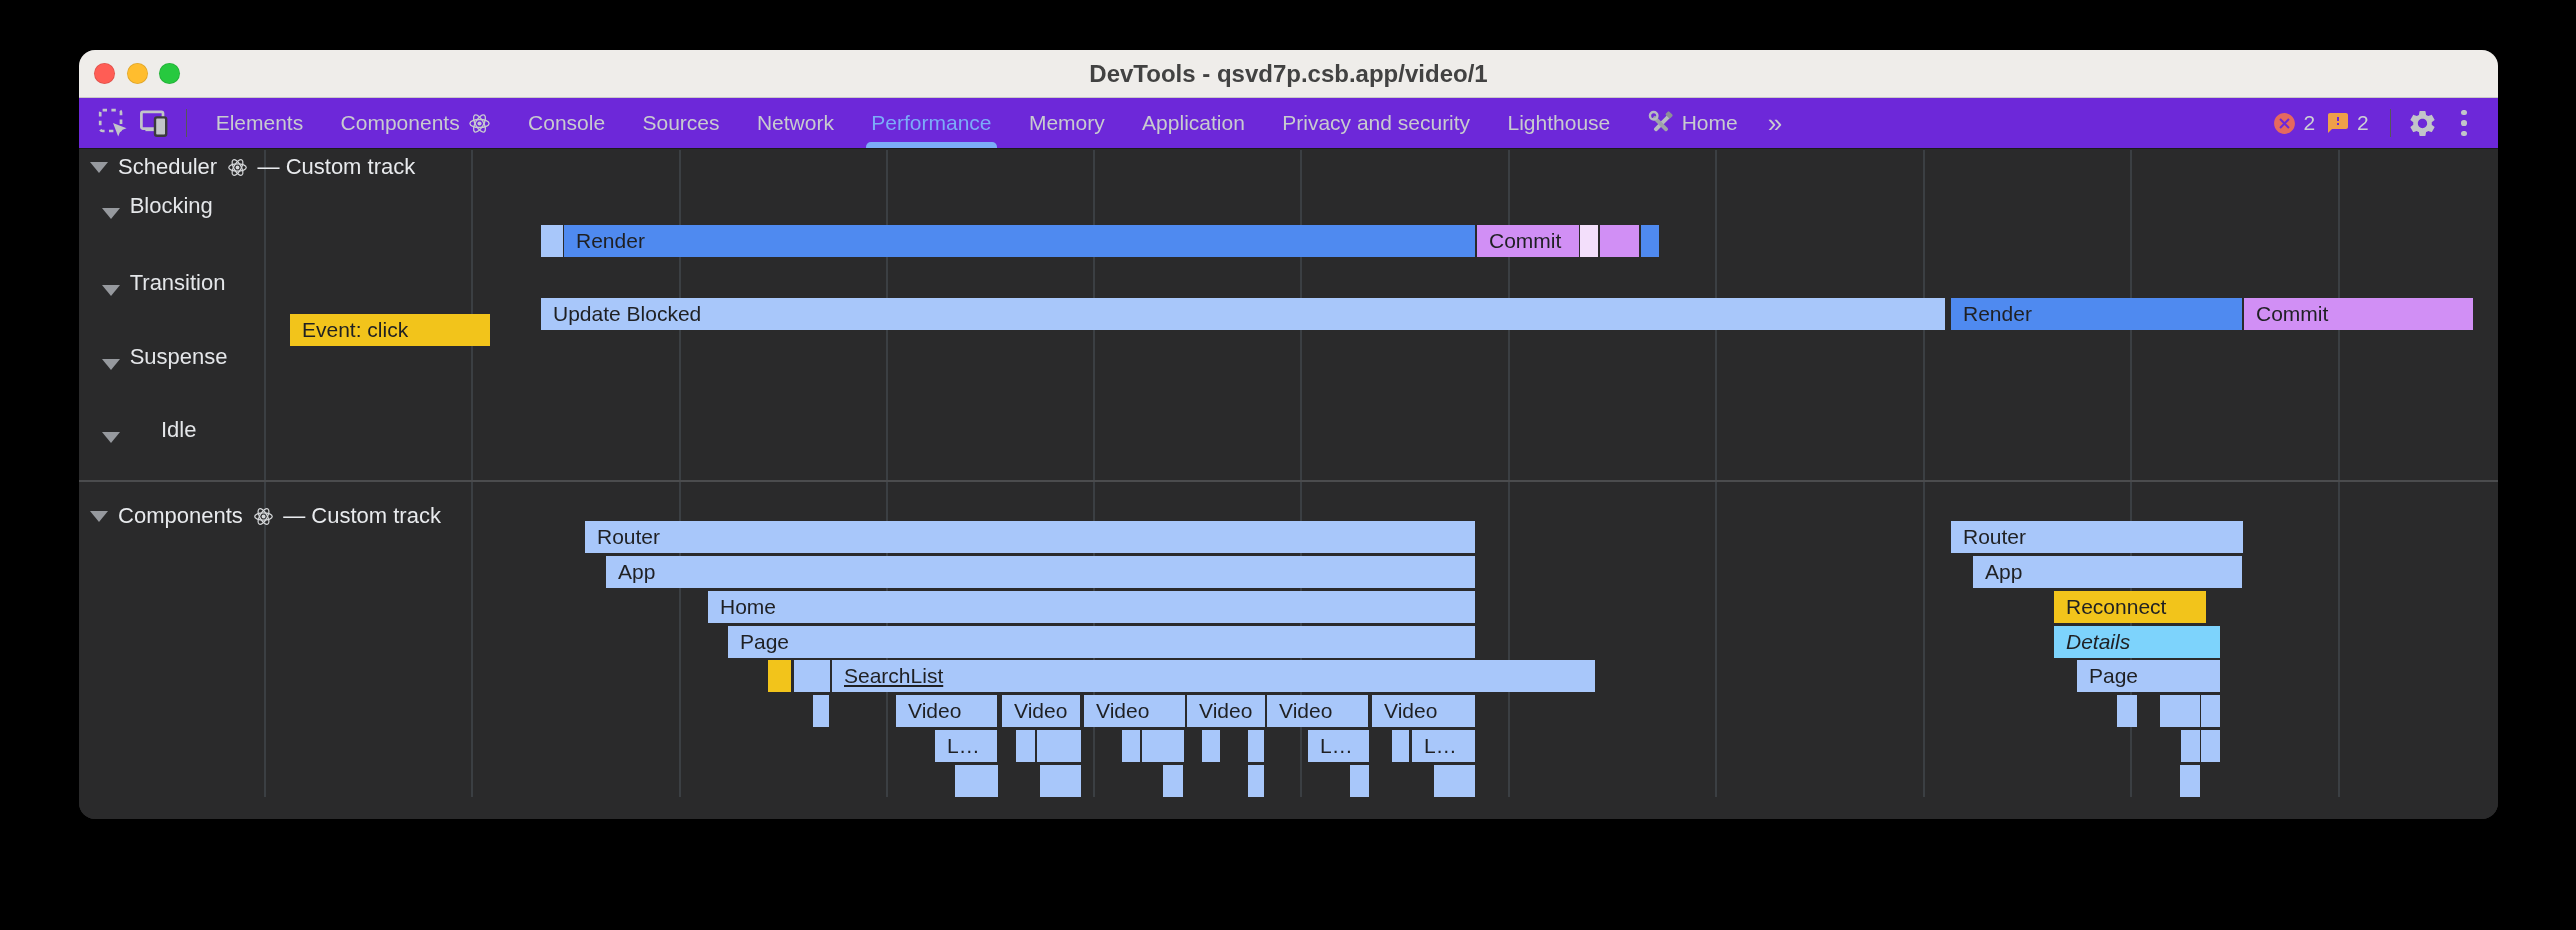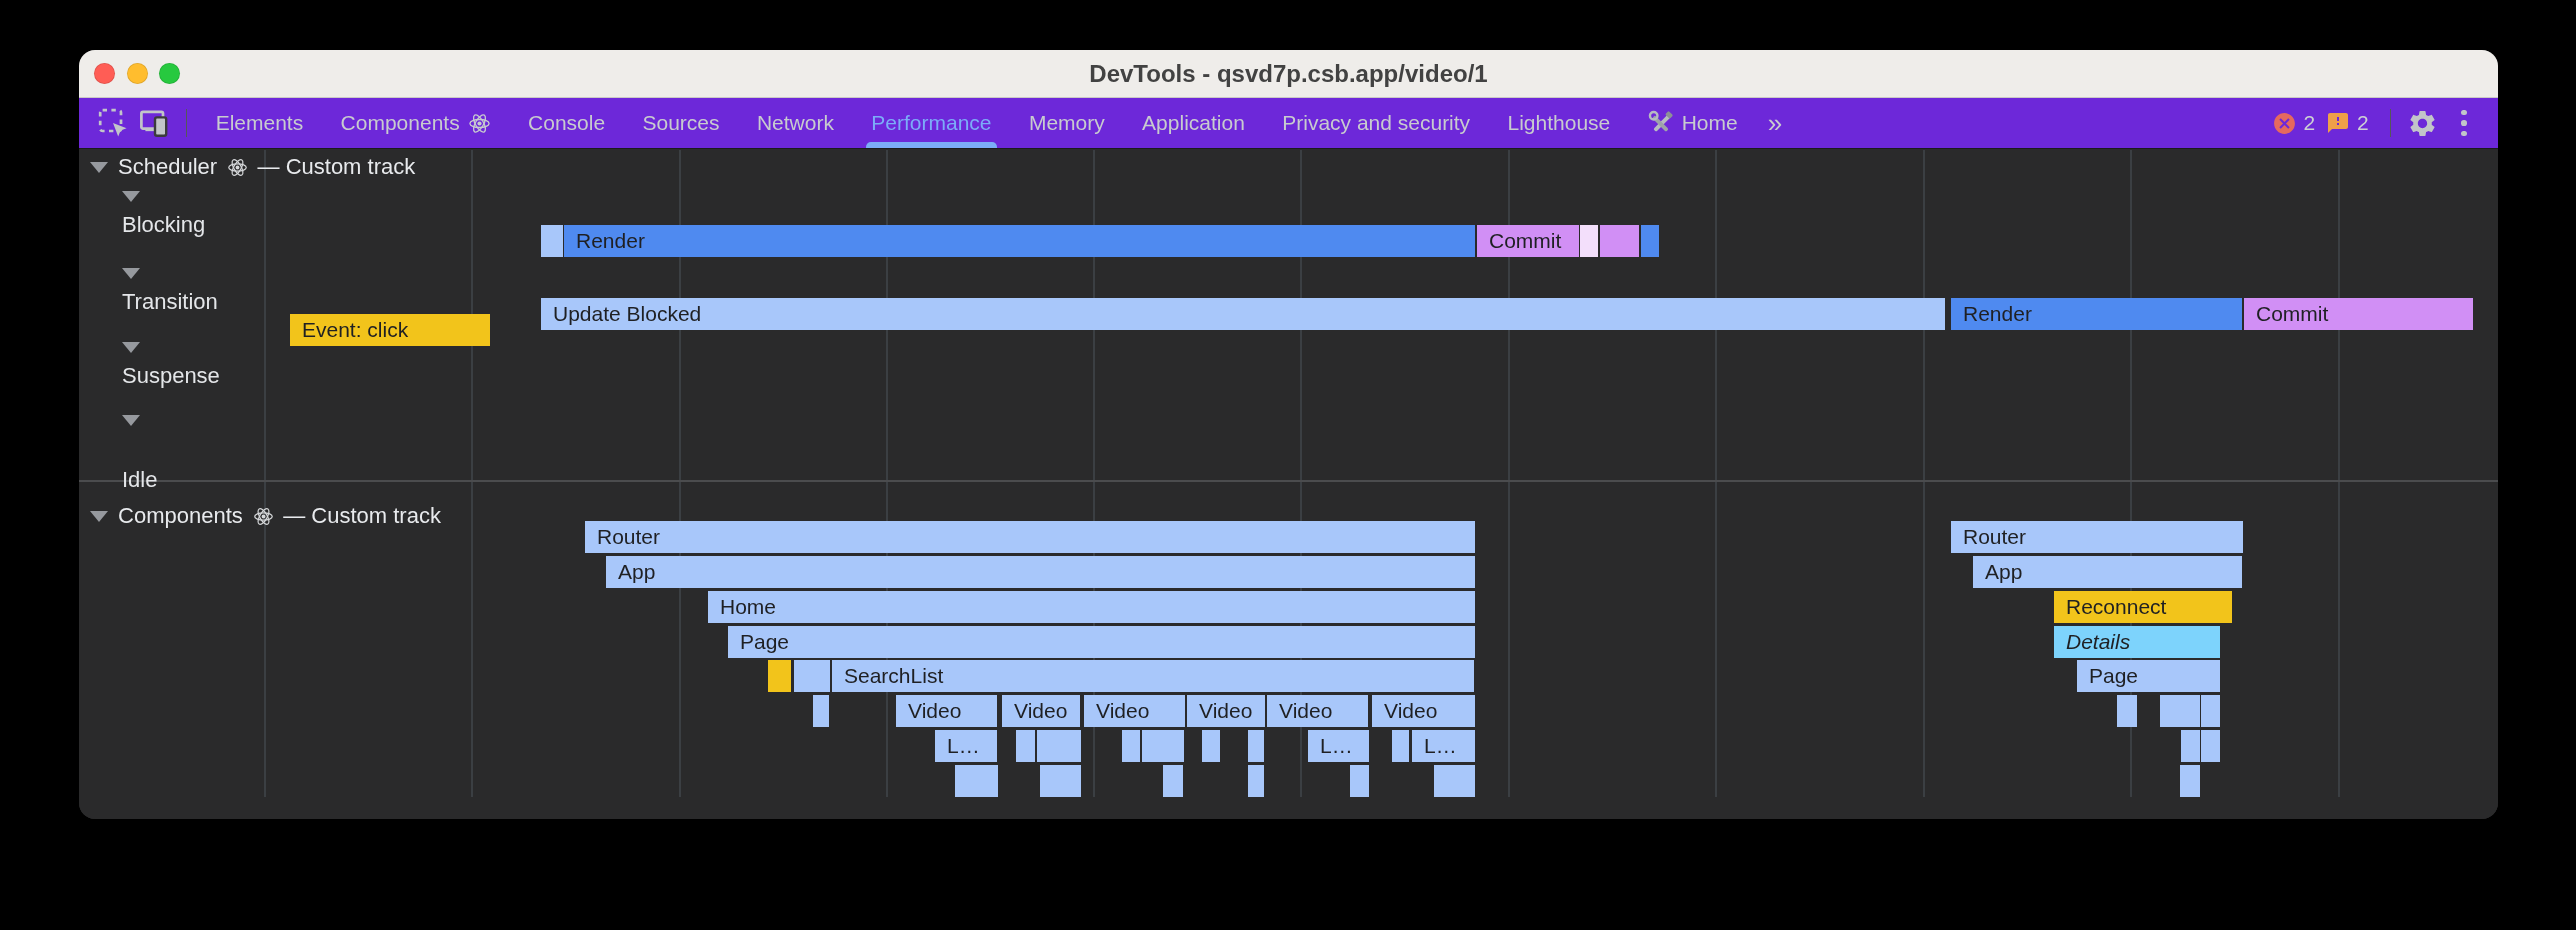--- a/index.html
+++ b/index.html
@@ -31,22 +31,22 @@
   .kebab{display:flex;flex-direction:column;gap:4.9px;align-items:center;width:32px;}
   .kebab span{width:5.7px;height:5.7px;border-radius:50%;background:#C2C5C9;}
   
   .chart{position:absolute;top:100px;left:0;right:0;bottom:0;background:#2A2A2B;}
   .gridline{position:absolute;top:0;width:1.6px;height:647px;background:#3B3F43;}
   .track-divider{position:absolute;left:0;right:0;top:330px;height:1.6px;background:#4B4C4E;}
   .track-header{position:absolute;display:flex;align-items:center;gap:9.7px;height:28px;
                 font-size:22px;color:#E8EAED;}
   .track-header.t0{top:3.2px;left:11.4px;}
   .track-header.t1{top:352px;left:11.4px;}
-  .row-label{position:absolute;display:flex;align-items:flex-start;gap:9.7px;height:28px;
-             font-size:22px;color:#E4E6E9;left:43px;flex-direction:column;}
+  .row-label{position:absolute;display:flex;align-items:flex-end;gap:9.7px;height:28px;
+             font-size:22px;color:#E4E6E9;left:23px;}
   .tri{width:0;height:0;border-left:9px solid transparent;border-right:9px solid transparent;
        border-top:11.4px solid #96999E;flex:0 0 auto;}
   .bar{position:absolute;height:32px;font-size:21px;line-height:32px;color:#1F2023;
        padding-left:12px;box-sizing:border-box;white-space:nowrap;overflow:hidden;}
   .bar.nolabel{padding-left:0;}
 </style>
 </head>
 <body>
 
 <div class="stage">
@@ -228,21 +228,21 @@
           <div class="bar" title="Event: click" style="left: 211px; top: 148px; width: 200px; background: rgb(242, 196, 27); margin-top: 16px;">Event: click</div>
           <div class="bar" title="Update Blocked" style="left: 462px; top: 148px; width: 1404px; background: rgb(168, 199, 250);">Update Blocked</div>
           <div class="bar" title="Render" style="left: 1872px; top: 148px; width: 291px; background: rgb(79, 138, 240);">Render</div>
           <div class="bar" title="Commit" style="left: 2165px; top: 148px; width: 229px; background: rgb(209, 143, 245);">Commit</div>
           <div class="bar" title="Router" style="left: 506px; top: 371px; width: 890px; background: rgb(168, 199, 250);">Router</div>
           <div class="bar" title="App" style="left: 527px; top: 406px; width: 869px; background: rgb(168, 199, 250);">App</div>
           <div class="bar" title="Home" style="left: 629px; top: 441px; width: 767px; background: rgb(168, 199, 250);">Home</div>
           <div class="bar" title="Page" style="left: 649px; top: 476px; width: 747px; background: rgb(168, 199, 250);">Page</div>
           <div class="bar nolabel" style="left: 689px; top: 510px; width: 23px; background: rgb(242, 196, 27);"></div>
           <div class="bar nolabel" style="left: 715px; top: 510px; width: 36px; background: rgb(168, 199, 250);"></div>
-          <div class="bar" title="SearchList" style="left: 753px; top: 510px; width: 642px; background: rgb(168, 199, 250);">SearchList</div>
+          <div class="bar" title="SearchList" style="left: 753px; top: 510px; width: 763px; background: rgb(168, 199, 250); text-decoration: underline;">SearchList</div>
           <div class="bar nolabel" style="left: 734px; top: 545px; width: 16px; background: rgb(168, 199, 250);"></div>
           <div class="bar" title="Video" style="left: 817px; top: 545px; width: 101px; background: rgb(168, 199, 250);">Video</div>
           <div class="bar" title="Video" style="left: 923px; top: 545px; width: 78px; background: rgb(168, 199, 250);">Video</div>
           <div class="bar" title="Video" style="left: 1005px; top: 545px; width: 101px; background: rgb(168, 199, 250);">Video</div>
           <div class="bar" title="Video" style="left: 1108px; top: 545px; width: 78px; background: rgb(168, 199, 250);">Video</div>
           <div class="bar" title="Video" style="left: 1188px; top: 545px; width: 101px; background: rgb(168, 199, 250);">Video</div>
           <div class="bar" title="Video" style="left: 1293px; top: 545px; width: 103px; background: rgb(168, 199, 250);">Video</div>
           <div class="bar" title="L…" style="left: 856px; top: 580px; width: 62px; background: rgb(168, 199, 250);">L…</div>
           <div class="bar nolabel" style="left: 937px; top: 580px; width: 18.7px; background: rgb(168, 199, 250);"></div>
           <div class="bar nolabel" style="left: 958px; top: 580px; width: 44px; background: rgb(168, 199, 250);"></div>
@@ -254,21 +254,21 @@
           <div class="bar nolabel" style="left: 1313px; top: 580px; width: 17px; background: rgb(168, 199, 250);"></div>
           <div class="bar" title="L…" style="left: 1333px; top: 580px; width: 63px; background: rgb(168, 199, 250);">L…</div>
           <div class="bar nolabel" style="left: 876px; top: 615px; width: 43px; background: rgb(168, 199, 250);"></div>
           <div class="bar nolabel" style="left: 961px; top: 615px; width: 41px; background: rgb(168, 199, 250);"></div>
           <div class="bar nolabel" style="left: 1084px; top: 615px; width: 19.5px; background: rgb(168, 199, 250);"></div>
           <div class="bar nolabel" style="left: 1169px; top: 615px; width: 16px; background: rgb(168, 199, 250);"></div>
           <div class="bar nolabel" style="left: 1271px; top: 615px; width: 18.7px; background: rgb(168, 199, 250);"></div>
           <div class="bar nolabel" style="left: 1355px; top: 615px; width: 41px; background: rgb(168, 199, 250);"></div>
           <div class="bar" title="Router" style="left: 1872px; top: 371px; width: 292px; background: rgb(168, 199, 250);">Router</div>
           <div class="bar" title="App" style="left: 1894px; top: 406px; width: 269px; background: rgb(168, 199, 250);">App</div>
-          <div class="bar" title="Reconnect" style="left: 1975px; top: 441px; width: 178px; background: rgb(242, 196, 27);">Reconnect</div>
+          <div class="bar" title="Reconnect" style="left: 1975px; top: 441px; width: 152px; background: rgb(242, 196, 27);">Reconnect</div>
           <div class="bar" title="Details" style="left: 1975px; top: 476px; width: 166px; background: #7dd3fc; font-style: italic;">Details</div>
           <div class="bar" title="Page" style="left: 1998px; top: 510px; width: 143px; background: rgb(168, 199, 250);">Page</div>
           <div class="bar nolabel" style="left: 2038px; top: 545px; width: 19.5px; background: rgb(168, 199, 250);"></div>
           <div class="bar nolabel" style="left: 2081px; top: 545px; width: 40px; background: rgb(168, 199, 250);"></div>
           <div class="bar nolabel" style="left: 2122px; top: 545px; width: 18.7px; background: rgb(168, 199, 250);"></div>
           <div class="bar nolabel" style="left: 2102px; top: 580px; width: 18.7px; background: rgb(168, 199, 250);"></div>
           <div class="bar nolabel" style="left: 2122px; top: 580px; width: 18.7px; background: rgb(168, 199, 250);"></div>
           <div class="bar nolabel" style="left: 2101px; top: 615px; width: 19.5px; background: rgb(168, 199, 250);"></div>
         </div>
     </div>

